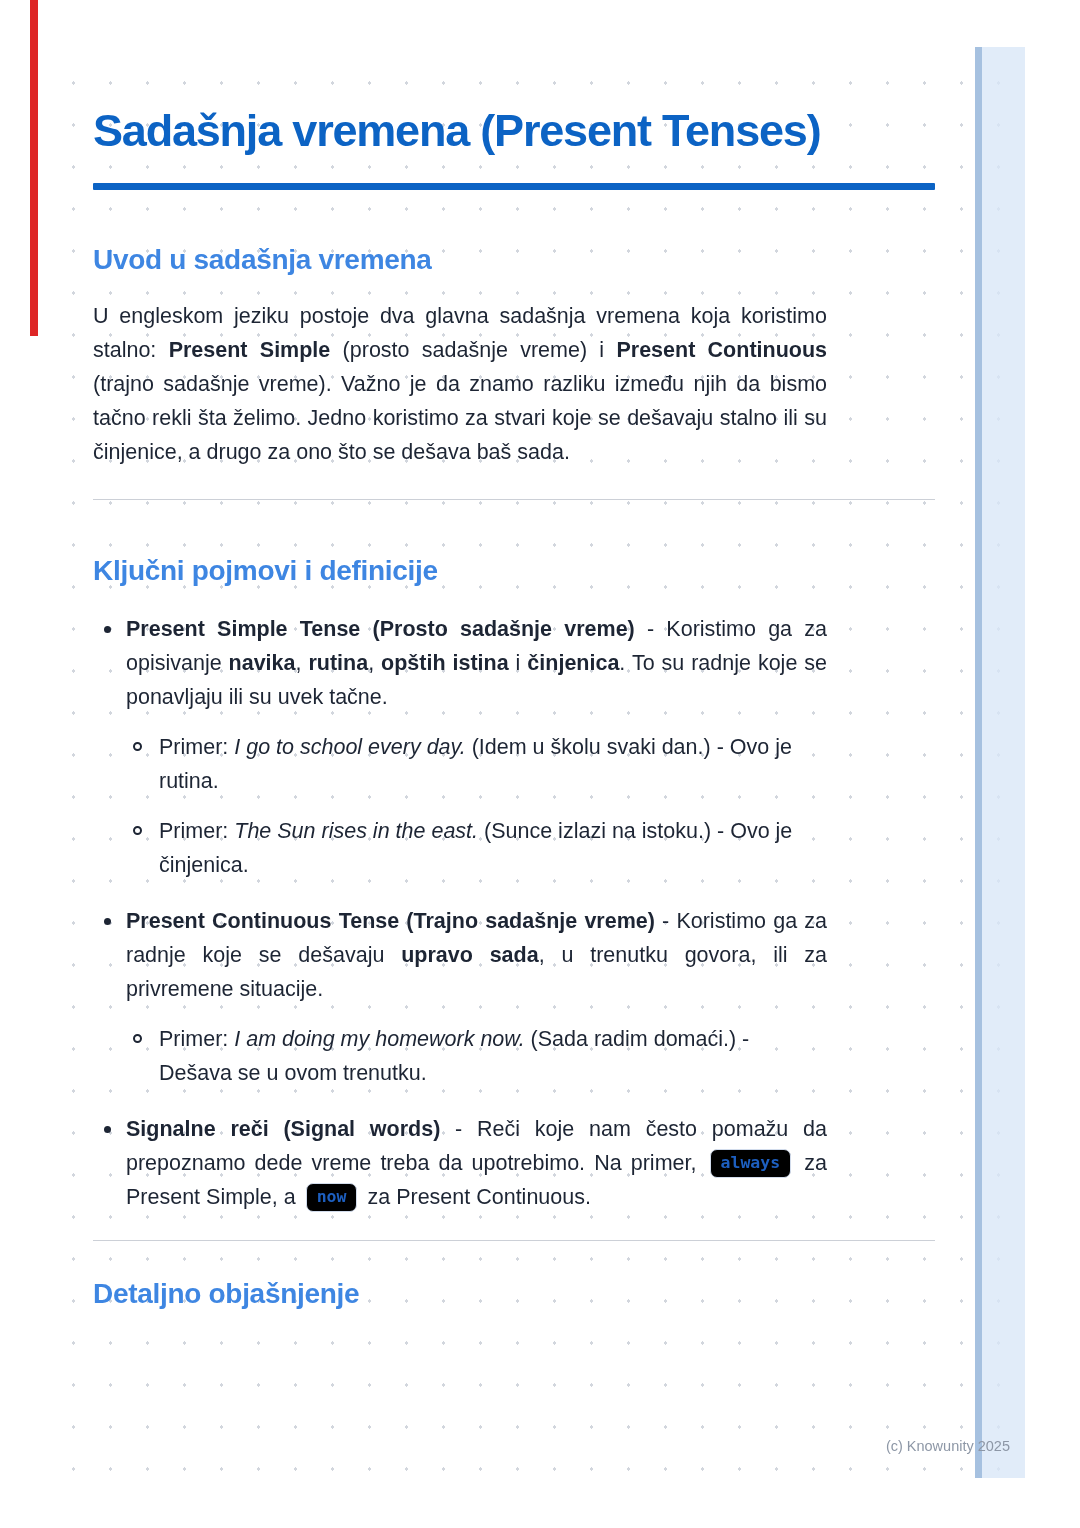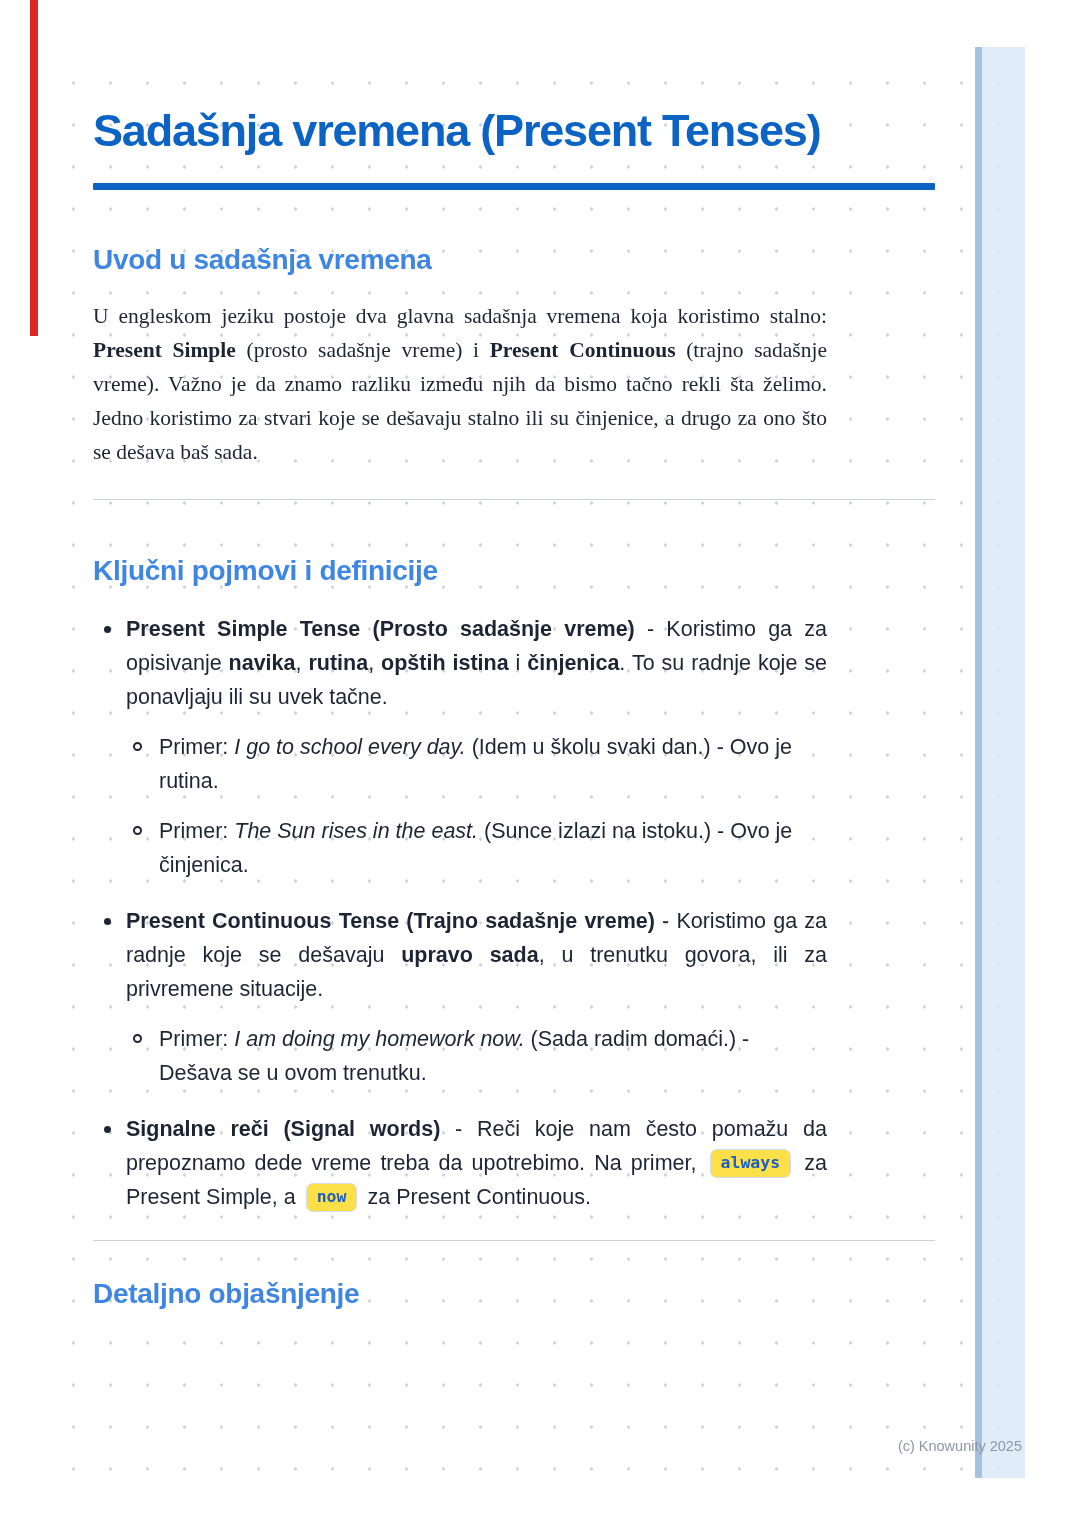--- a/index.html
+++ b/index.html
@@ -23,21 +23,21 @@
   .content{position:absolute;left:93px;top:0;width:734px;z-index:3;}
   h1{
     font-size:45px;line-height:67px;font-weight:700;color:#0c63c4;
     letter-spacing:-1.2px;margin:97px 0 0;width:775px;
   }
   .rule{height:7px;width:842px;background:#0c63c4;margin-top:19px;border-radius:1px;}
   h2{font-size:28px;line-height:34px;font-weight:700;color:#3e86e2;letter-spacing:-.3px;margin:0;}
   .h2-intro{margin-top:53px;}
   .h2-key{margin-top:54px;}
   .h2-detail{margin-top:36px;}
-  p.body{font-size:21.5px;line-height:34px;text-align:justify;margin:22px 0 0;font-family:Liberation Serif, serif;}
+  p.body{font-size:21.5px;line-height:34px;text-align:justify;margin:22px 0 0;}
   .divider{width:842px;height:1px;background:#ccd0d7;margin-top:30px;}
   .divider.d2{margin-top:26px;}
   ul.terms{list-style:none;margin:24px 0 0;padding:0;font-size:21.5px;line-height:34px;}
   ul.terms>li{position:relative;padding-left:33px;text-align:justify;margin-top:22px;}
   ul.terms>li:first-child{margin-top:0;}
   ul.terms>li::before{
     content:"";position:absolute;left:11px;top:14px;width:7px;height:7px;
     border-radius:50%;background:#1d2534;
   }
   ul.sub{list-style:none;margin:16px 0 4px;padding:0;}
@@ -45,25 +45,25 @@
   ul.sub li::before{
     content:"";position:absolute;left:7px;top:12px;width:9px;height:9px;
     border-radius:50%;border:2px solid #1d2534;background:transparent;box-sizing:border-box;
   }
   .b{font-weight:700;}
   .i{font-style:italic;}
   .badge{
     display:inline-block;
     font-family:"DejaVu Sans Mono","Liberation Mono",monospace;
     font-size:16.5px;line-height:22px;font-weight:700;color:#1d5fc0;
-    background:#fde047;border:1px solid #d2dcec;border-radius:7px;
+    background:#000000;border:1px solid #d2dcec;border-radius:7px;
     padding:2px 10px 3px;margin:0 4px;vertical-align:2px;
   }
   .footer{
-    position:absolute;top:1438px;left:12px;width:1010px;text-align:right;
+    position:absolute;top:1438px;left:0;width:1010px;text-align:right;
     font-size:14.5px;color:#8d97a6;z-index:5;
   }
 </style>
 </head>
 <body>
 
 <div class="dots"></div>
 <div class="redbar"></div>
 <div class="side-band"></div>
 <div class="side-rail"></div>

